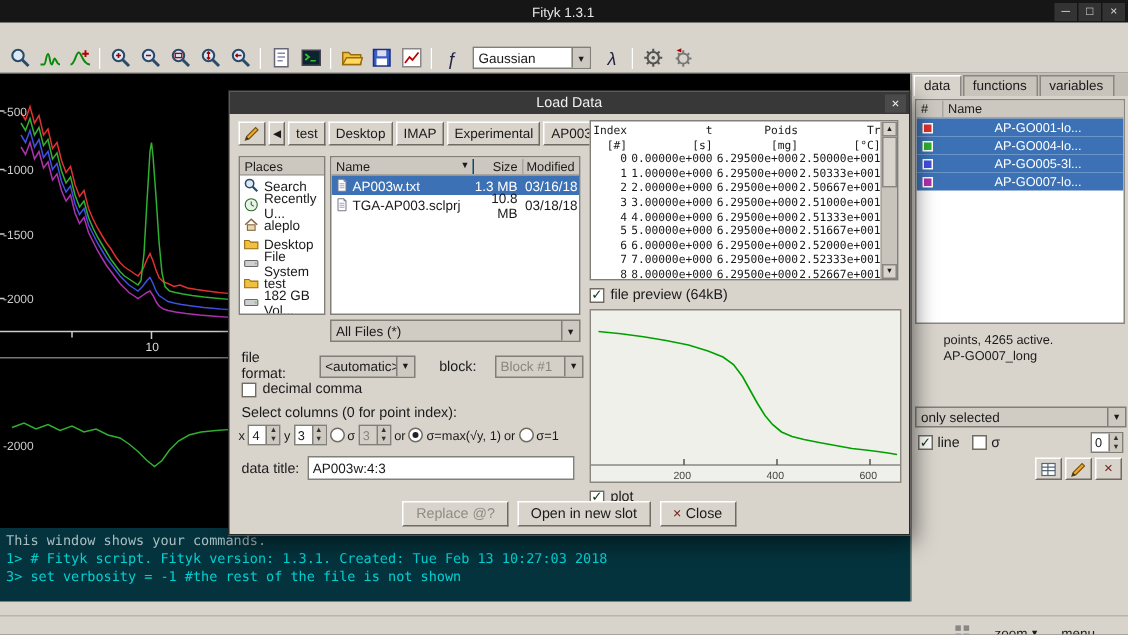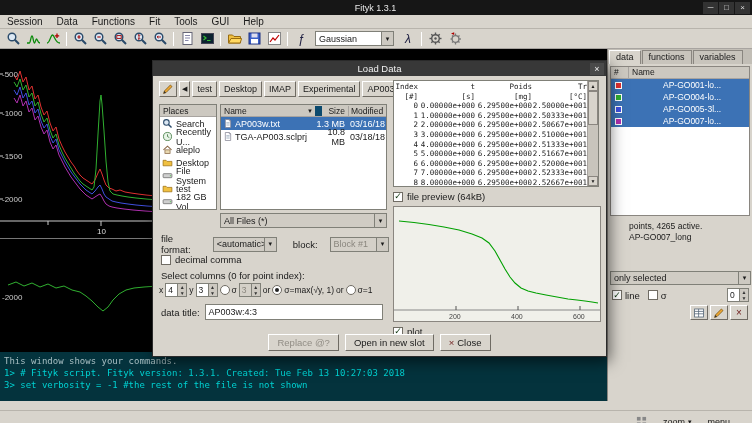--- a/index.html
+++ b/index.html
@@ -124,29 +124,20 @@
   <div class="abs titlebar">
     <span style="width:48px"></span>
     <span class="tb-title">Fityk 1.3.1</span>
     <span class="tb-btns">
       <span class="tbb">─</span>
       <span class="tbb">□</span>
       <span class="tbb">×</span>
     </span>
   </div>
 
-  <div class="abs menubar">
-    <span class="menu-item">Session</span>
-    <span class="menu-item">Data</span>
-    <span class="menu-item">Functions</span>
-    <span class="menu-item">Fit</span>
-    <span class="menu-item">Tools</span>
-    <span class="menu-item">GUI</span>
-    <span class="menu-item">Help</span>
-  </div>
 
   <div class="abs toolbar">
     <span class="tbtn">
         <svg viewBox="0 0 15 15">
           <circle cx="6" cy="6" r="3.8" fill="#dce8f4" stroke="#2a4a6a" stroke-width="1.4"></circle>
           <line x1="8.8" y1="8.8" x2="13" y2="13" stroke="#2a4a6a" stroke-width="2"></line>
         </svg>
       </span>
     <span class="tbtn">
         <svg viewBox="0 0 15 15">
@@ -464,21 +455,21 @@
             <span>182 GB Vol...</span>
           </div>
       </div>
 
       <div class="panel" style="position:absolute; left:67px; top:28px; width:167px; height:106px;">
         <div style="display:flex; background:#ccc8c0; border-bottom:1px solid #a8a4a0; height:12px; align-items:center;">
           <span class="fh fc-name" style="padding-left:3px; justify-content:space-between;">
               <span>Name</span>
               <span style="font-size:6px; padding-right:2px;">▼</span>
             </span>
-          <span class="fh fc-size" style="border-left:7px solid #0c4a6e;">Size</span>
+          <span class="fh fc-size" style="border-left:1px solid #0c4a6e;">Size</span>
           <span class="fh fc-mod" style="border-left:1px solid #a8a4a0; padding-left:2px;">Modified</span>
         </div>
         <div class="frow sel">
           <span class="fc-name">
               <svg viewBox="0 0 15 15">
                 <path d="M3.5,1.5 L9.5,1.5 L11.5,3.5 L11.5,13.5 L3.5,13.5 Z" fill="#fff" stroke="#778"></path>
                 <path d="M9.5,1.5 L9.5,3.5 L11.5,3.5" fill="none" stroke="#778"></path>
                 <line x1="5" y1="6" x2="10" y2="6" stroke="#9ab"></line>
                 <line x1="5" y1="8" x2="10" y2="8" stroke="#9ab"></line>
                 <line x1="5" y1="10" x2="10" y2="10" stroke="#9ab"></line>

